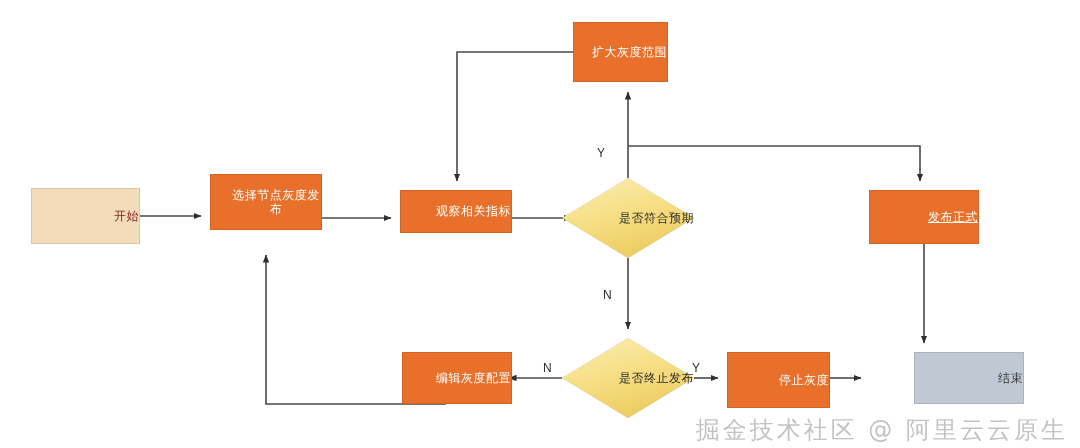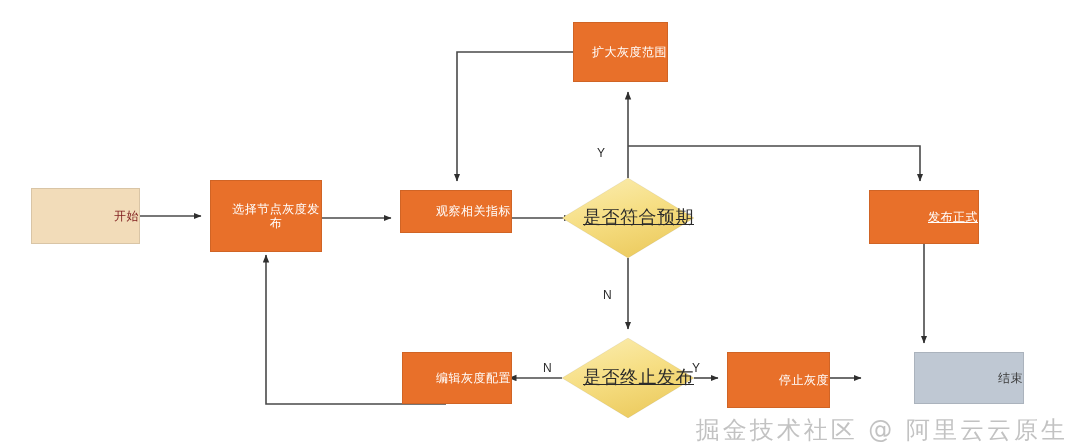--- a/index.html
+++ b/index.html
@@ -59,24 +59,23 @@
     position: absolute;
     left: 0;
     top: 0;
     width: 100%;
     height: 100%;
   }
   .diamond-label {
     position: relative;
     z-index: 2;
     color: #2b2b2b;
-    font-size: 18px;
+    font-size: 12px;
     white-space: nowrap;
     letter-spacing: 0.5px;
-    text-decoration: underline;
   }
   .edge-label {
     position: absolute;
     font-size: 12px;
     color: #2b2b2b;
     font-family: "Liberation Sans", sans-serif;
   }
   #watermark {
     position: absolute;
     right: 12px;
@@ -125,21 +124,21 @@
       <path d="M830,378 L861,378" marker-end="url(#arrowhead)"></path>
 
       <path d="M924,244 L924,343" marker-end="url(#arrowhead)"></path>
     </g>
   </svg>
 
   <div class="node rect start" style="left:31px; top:188px; width:109px; height:56px;">
     <span>开始</span>
   </div>
 
-  <div class="node rect process" style="left:210px; top:180px; width:112px; height:72px;padding-left:20px;">
+  <div class="node rect process" style="left:210px; top:174px; width:112px; height:56px;padding-left:20px;">
     <span>选择节点灰度发布</span>
   </div>
 
   <div class="node rect process" style="left:400px; top:190px; width:112px; height:43px;">
     <span>观察相关指标</span>
   </div>
 
   <div class="node decision" style="left:562px; top:178px; width:132px; height:80px;">
     <svg class="diamond-shape" viewBox="0 0 132 80" preserveAspectRatio="none" xmlns="http://www.w3.org/2000/svg">
       <defs>

